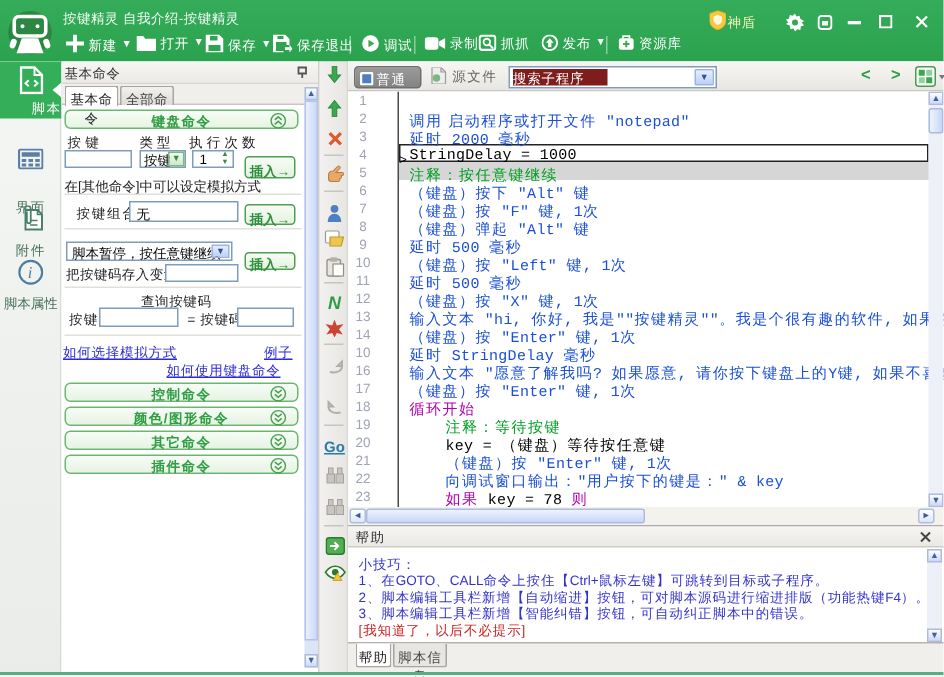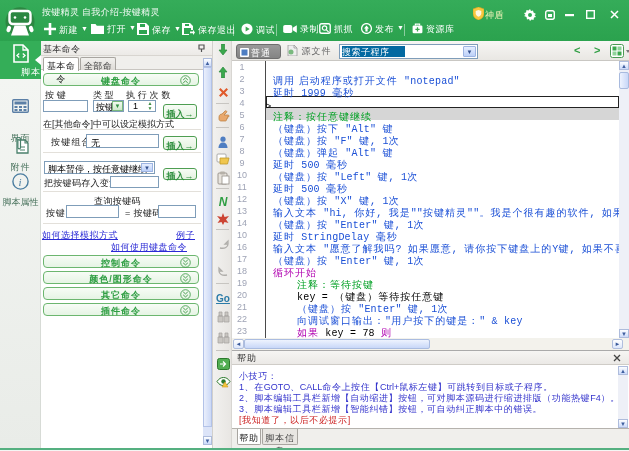--- a/index.html
+++ b/index.html
@@ -37,21 +37,21 @@
 
 #strip{position:absolute;left:212px;top:41px;width:20px;height:407px;background:linear-gradient(90deg,#f2f1ef,#e8e6e3);border-left:1px solid #d2d0cc;border-right:1px solid #d8d6d2}
 .sico{position:absolute;left:3px;width:14px;height:14px;font-size:11px;text-align:center;line-height:14px}
 .ssep{position:absolute;left:3px;width:13px;height:1px;background:#c7c5c1}
 
 #editor{position:absolute;left:232px;top:41px;width:397px;height:407px;background:#fff}
 #etool{position:absolute;left:0;top:0;width:397px;height:20px;background:linear-gradient(#f7f6f4,#e9e7e3);border-bottom:1px solid #c9c7c3}
 #btn-normal{position:absolute;left:4px;top:3px;width:45px;height:15px;background:linear-gradient(#9a9a9a,#848484);border:1px solid #6e6e6e;border-radius:3px;color:#fff;font-size:9px;padding:2px 0 0 14px;letter-spacing:1px}
 #btn-src{position:absolute;left:55px;top:4px;font-size:9px;color:#666;letter-spacing:1px}
 #combo{position:absolute;left:107px;top:3px;width:139px;height:15px;background:#fff;border:1px solid #7f9db9}
-#combosel{position:absolute;left:2px;top:1px;width:63px;height:11px;background:#0369a1;color:#fff;font-size:9px;padding-top:0px;letter-spacing:0.5px}
+#combosel{position:absolute;left:2px;top:1px;width:63px;height:11px;background:#7f1d1d;color:#fff;font-size:9px;padding-top:0px;letter-spacing:0.5px}
 #combobtn{position:absolute;right:1px;top:1px;width:13px;height:11px;background:linear-gradient(#e6eefe,#bcd0f8);border:1px solid #9db4e2;border-radius:1px;color:#33508e;font-size:6px;text-align:center;line-height:10px}
 .chev{position:absolute;top:3px;color:#2f9e43;font-weight:bold;font-size:11px}
 
 #code{position:absolute;left:0;top:20px;width:397px;height:277px;background:#fff;overflow:hidden}
 .lno{position:absolute;left:0;width:20px;text-align:center;font-size:9px;color:#9ea3b5}
 #gutline{position:absolute;left:33px;top:0;width:1px;height:277px;background:#4a4a4a}
 .ln{position:absolute;left:41px;font-size:10px;white-space:nowrap;letter-spacing:1.0px}
 .ln b{font-weight:normal;letter-spacing:0.2px;font-family:"Liberation Mono",monospace;font-size:10px}
 .g{color:#00a023}.b{color:#1a4fd6}.p{color:#b000b0}.k{color:#000}
 #curbox{position:absolute;left:34px;top:35px;width:353px;height:12px;border:1px solid #222}
@@ -373,21 +373,22 @@
         <div class="lno" style="top:193px">17</div>
         <div class="lno" style="top:205px">18</div>
         <div class="lno" style="top:217px">19</div>
         <div class="lno" style="top:229px">20</div>
         <div class="lno" style="top:241px">21</div>
         <div class="lno" style="top:253px">22</div>
         <div class="lno" style="top:265px">23</div>
     <div id="gutline"></div>
     <div class="abs" style="left:34px;top:40px;color:#000;font-size:9px">&gt;</div>
     <div class="ln b" style="top:13px">调用 启动程序或打开文件<b> "notepad"</b></div>
-    <div class="ln b" style="top:25px">延时<b> 1999 </b>毫秒</div>
+    <div class="ln b" style="top:25px">延时<b> 2000 </b>毫秒</div>
+    <div class="ln k" style="top:37px"><b>StringDelay = 1000</b></div>
     <div class="ln g" style="top:49px">注释：按任意键继续</div>
     <div class="ln b" style="top:61px">（键盘）按下<b> "Alt" </b>键</div>
     <div class="ln b" style="top:73px">（键盘）按<b> "F" </b>键<b>, 1</b>次</div>
     <div class="ln b" style="top:85px">（键盘）弹起<b> "Alt" </b>键</div>
     <div class="ln b" style="top:97px">延时<b> 500 </b>毫秒</div>
     <div class="ln b" style="top:109px">（键盘）按<b> "Left" </b>键<b>, 1</b>次</div>
     <div class="ln b" style="top:121px">延时<b> 500 </b>毫秒</div>
     <div class="ln b" style="top:133px">（键盘）按<b> "X" </b>键<b>, 1</b>次</div>
     <div class="ln b" style="top:145px">输入文本<b> "hi, </b>你好<b>, </b>我是<b>""</b>按键精灵<b>""</b>。我是个很有趣的软件<b>, </b>如果你愿意花分钟的时间来了</div>
     <div class="ln b" style="top:157px">（键盘）按<b> "Enter" </b>键<b>, 1</b>次</div>

